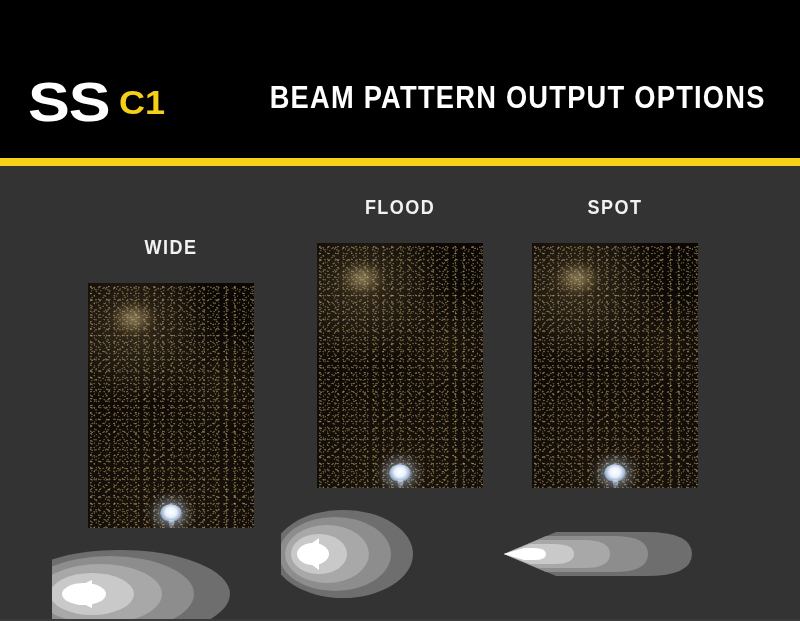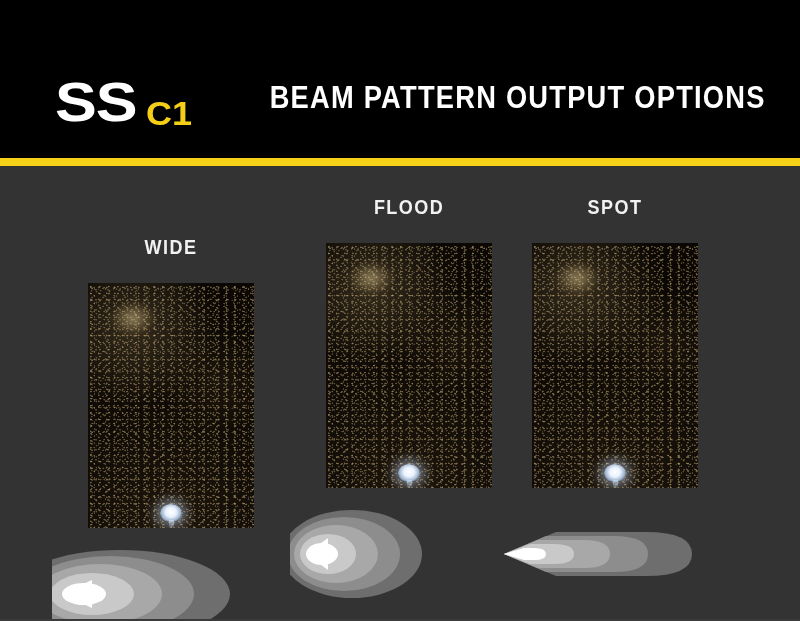--- a/index.html
+++ b/index.html
@@ -26,22 +26,21 @@
     width: 800px;
     height: 158px;
     background: #000000;
   }
   #brand-logo {
     position: absolute;
     left: 28px;
     top: 74px;
     height: 56px;
     display: flex;
-    align-items: flex-end;
-    margin-left: 27px;
+    align-items: center;
   }
   .logo-ss {
     font-family: "Liberation Sans", sans-serif;
     font-size: 56px;
     font-weight: bold;
     line-height: 1;
     color: #ffffff;
     letter-spacing: -1px;
     transform: scaleX(1.12);
     transform-origin: left bottom;
@@ -88,21 +87,21 @@
     height: 455px;
     background: #333333;
   }
   .column {
     position: absolute;
     top: 0;
     width: 238px;
     height: 455px;
   }
   #column-wide  { left: 52px; margin-top: 40px; }
-  #column-flood { left: 290px; }
+  #column-flood { left: 281px; }
   #column-spot  { left: 496px; }
 
   .column-label {
     position: absolute;
     top: 30px;
     left: 0;
     width: 238px;
     text-align: center;
     color: #f2f2f2;
     font-size: 20px;

